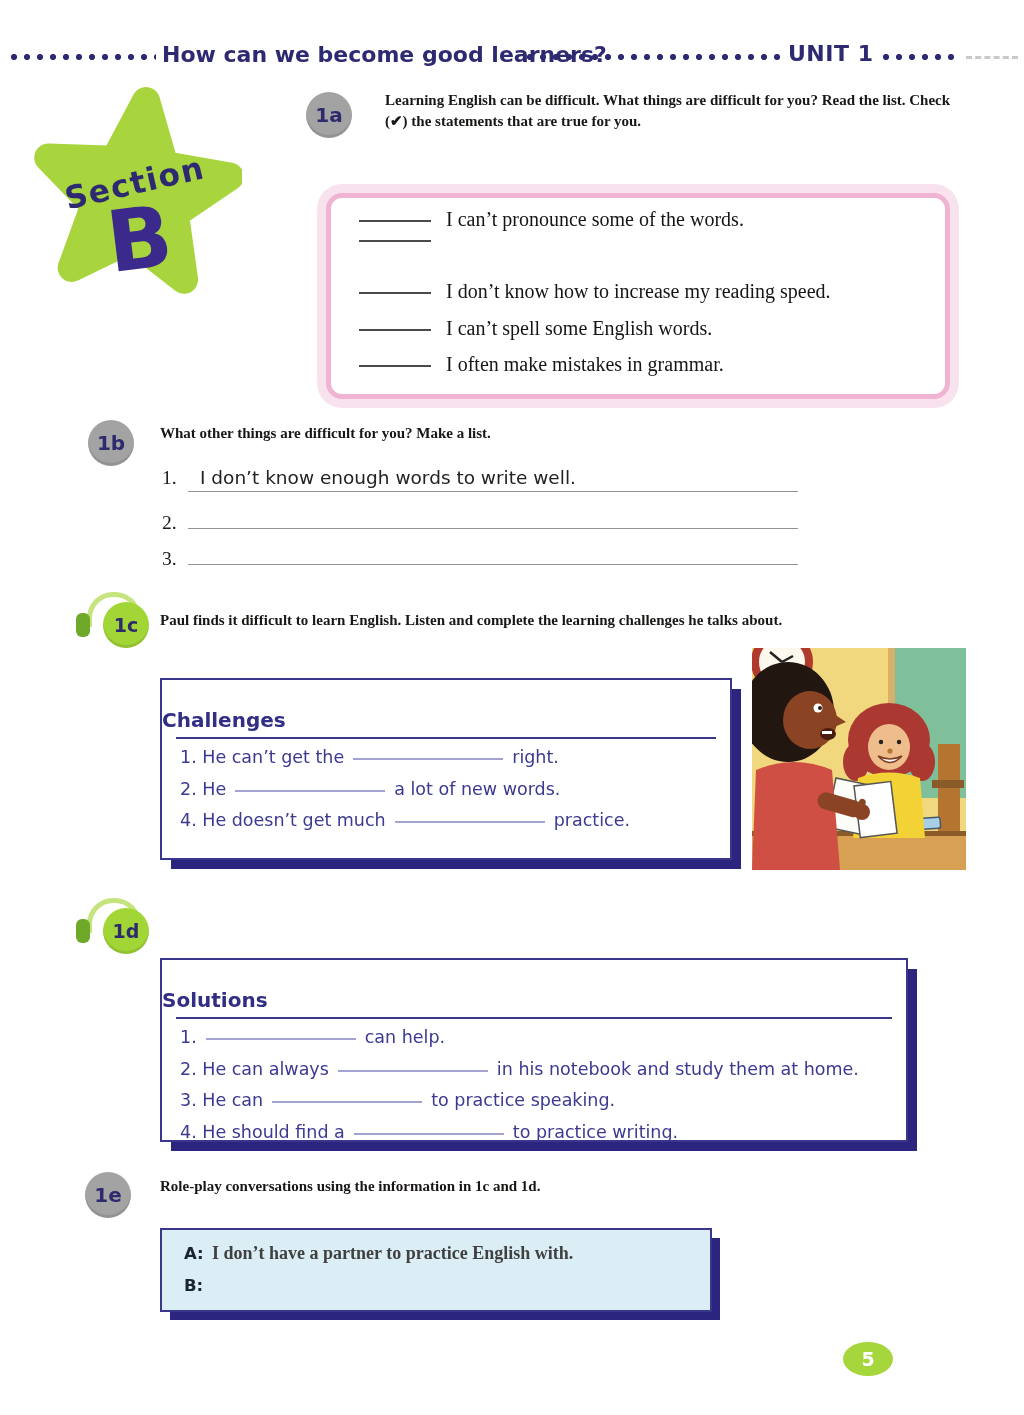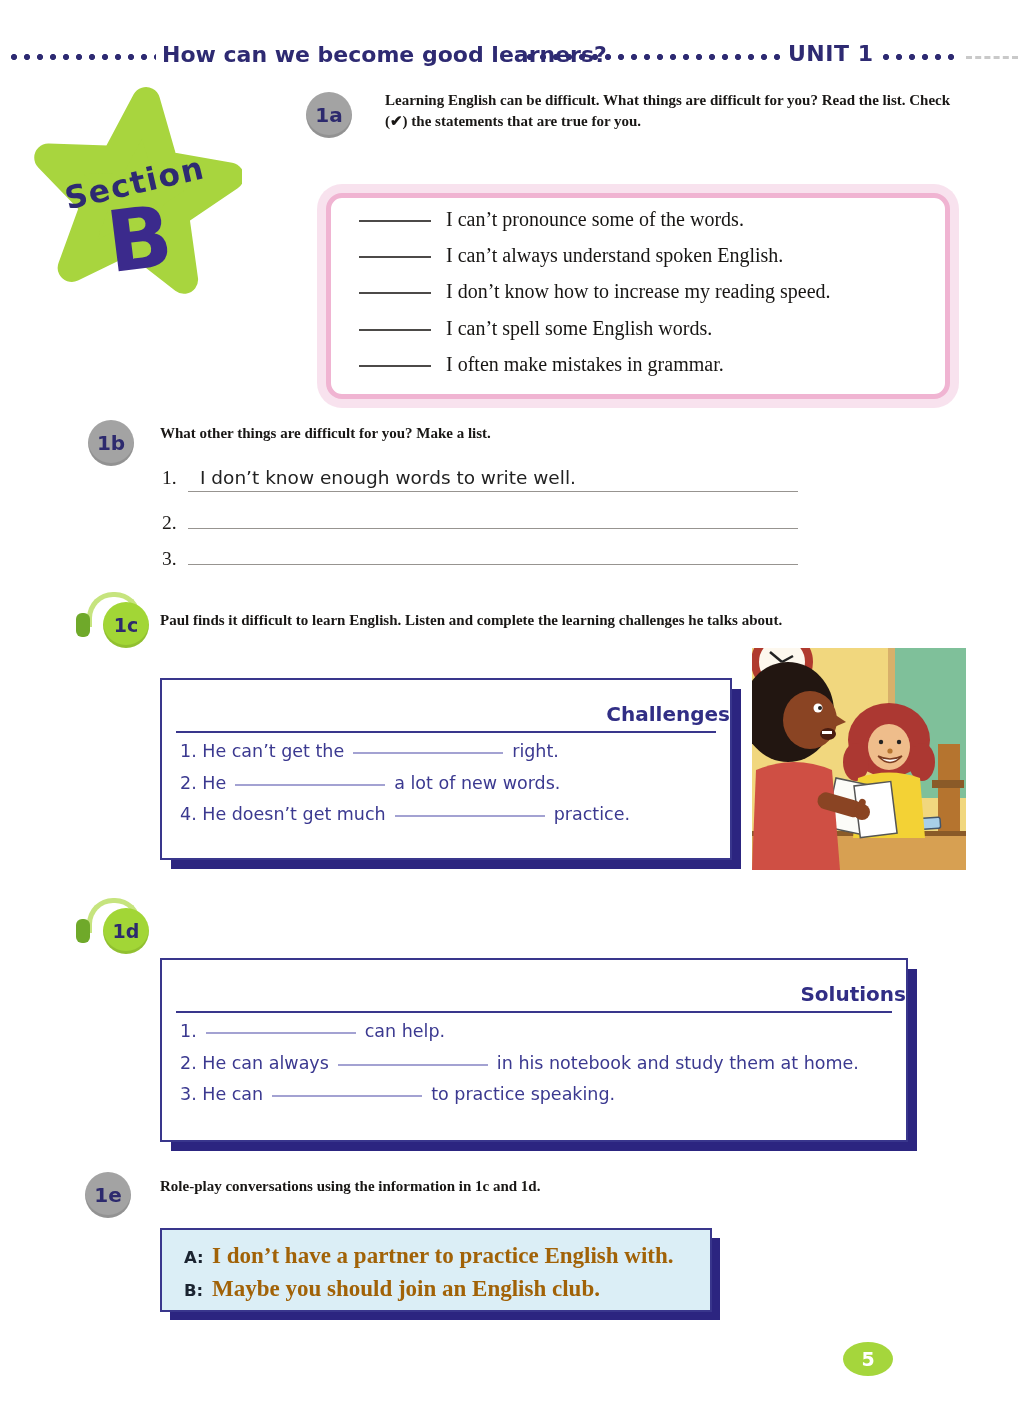--- a/index.html
+++ b/index.html
@@ -79,22 +79,22 @@
     padding-left:12px;white-space:nowrap;
   }
 
   
   .navybox{
     background:#ffffff;border:2.4px solid #39368c;
     box-shadow:10px 10px 0 -1px #2c2580;
     padding-top:6px;
   }
   .navybox .title{
-    text-align:right;font-family:"DejaVu Sans",sans-serif;font-weight:800;
-    font-size:20px;color:#312e85;margin-top:16px;
+    text-align:left;font-family:"DejaVu Sans",sans-serif;font-weight:800;
+    font-size:20px;color:#312e85;margin-top:22px;
   }
   .navybox .rule{border-top:2.6px solid #39368c;margin:5px 14px 8px 14px;}
   .crow{
     display:flex;align-items:baseline;margin-left:18px;height:31.5px;
     font-family:"DejaVu Sans",sans-serif;font-size:17.5px;color:#3b3990;
     white-space:nowrap;
   }
   .cblank{
     display:inline-block;width:150px;margin:0 9px;
     border-bottom:2px solid #a3a2d2;transform:translateY(-3px);
@@ -104,21 +104,21 @@
   .diagbox{
     left:160px;top:1228px;width:552px;height:84px;background:#dbeef6;
     border:2.4px solid #39368c;box-shadow:9px 9px 0 -1px #2c2580;
     padding:13px 0 0 22px;box-sizing:border-box;
   }
   .drow{display:flex;align-items:baseline;height:33px;}
   .dspeaker{
     font-family:"DejaVu Sans",sans-serif;font-weight:700;font-size:16.5px;color:#1b2431;
     width:28px;
   }
-  .dtext{font-family:"Liberation Serif",serif;font-weight:600;font-size:23px;color:#a16207;}
+  .dtext{font-family:"Liberation Serif",serif;font-weight:600;font-size:18px;color:#404040;}
 
   
   .page-oval{
     left:843px;top:1342px;width:50px;height:34px;border-radius:50%;
     background:#a5d63c;display:flex;align-items:center;justify-content:center;
     font-family:"DejaVu Sans",sans-serif;font-weight:800;font-size:19px;color:#ffffff;
   }
 </style>
 </head>
 <body>
@@ -143,21 +143,20 @@
 <div class="abs badge" style="left:306px;top:92px;">1a</div>
 <div class="abs instr" style="left:385px;top:90px;width:570px;">Learning English can be difficult. What things are difficult for you? Read the list. Check (✔) the statements that are true for you.</div>
 
 <div class="abs pinkbox">
   <div class="stmt-row">
     <span class="stmt-blank"></span>
     <span class="stmt-text">I can’t pronounce some of the words.</span>
   </div>
   <div class="stmt-row">
     <span class="stmt-blank"></span>
-    <span class="stmt-text">I can’t always understand spoken English.</span>
   </div>
   <div class="stmt-row">
     <span class="stmt-blank"></span>
     <span class="stmt-text">I don’t know how to increase my reading speed.</span>
   </div>
   <div class="stmt-row">
     <span class="stmt-blank"></span>
     <span class="stmt-text">I can’t spell some English words.</span>
   </div>
   <div class="stmt-row">
@@ -278,31 +277,35 @@
   <div class="crow">
     <span>2. He can always</span>
     <span class="cblank"></span>
     <span>in his notebook and study them at home.</span>
   </div>
   <div class="crow">
     <span>3. He can</span>
     <span class="cblank"></span>
     <span>to practice speaking.</span>
   </div>
+  <div class="crow">
+    <span>4. He should find a</span>
+    <span class="cblank"></span>
+    <span>to practice writing.</span>
+  </div>
 </div>
 
 <div class="abs badge" style="left:85px;top:1172px;">1e</div>
 <div class="abs instr" style="left:160px;top:1176px;width:760px;">Role-play conversations using the information in 1c and 1d.</div>
 
 <div class="abs diagbox">
   <div class="drow">
     <span class="dspeaker">A:</span>
     <span class="dtext">I don’t have a partner to practice English with.</span>
   </div>
   <div class="drow">
     <span class="dspeaker">B:</span>
-    <span class="dtext">Maybe you should join an English club.</span>
   </div>
 </div>
 
 <div class="abs page-oval">
   <span>5</span>
 </div>
 
 </body></html>

